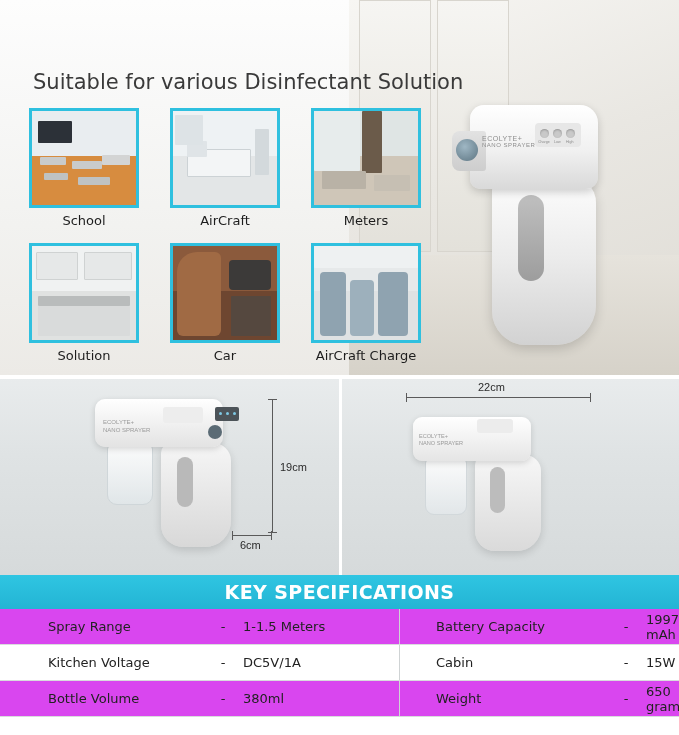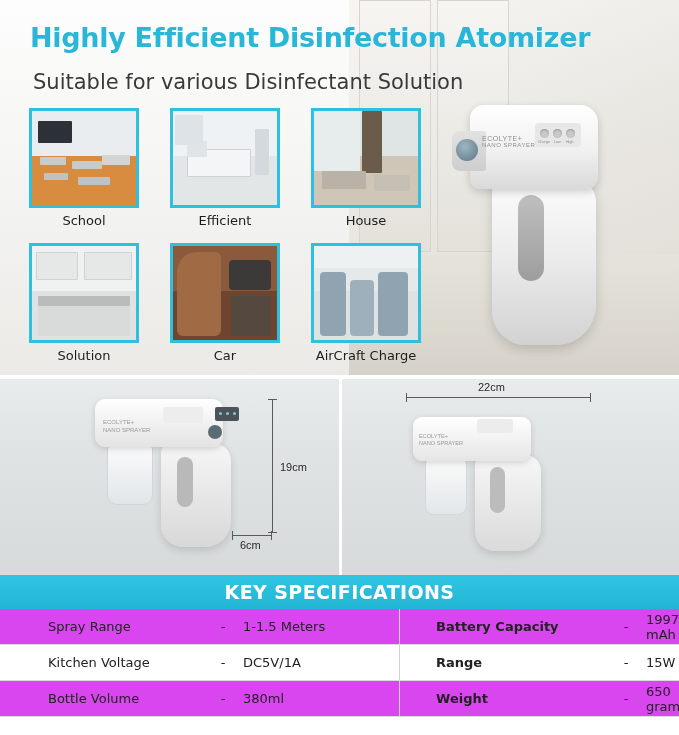--- a/index.html
+++ b/index.html
@@ -191,38 +191,37 @@
     table-layout:fixed;
   }
   table.spec td{
     height:33px;font-size:13px;color:#222;
     border-bottom:1px solid #d9dcdd;
     font-family:"DejaVu Sans", sans-serif;
   }
   td.k{padding-left:48px;}
   td.d{width:26px;text-align:center;color:#333;}
   td.v{padding-left:6px;}
-  td.k2{padding-left:36px;font-weight:bold;}
+  td.k2{padding-left:36px;}
   .col-sep{border-left:1px solid #cfd3d4;}
   .row-alt{background:#d946ef;}
   .row-norm{background:#ffffff;}
 </style>
 </head>
 <body>
 
 <div class="page">
 
   <div class="top-section">
     <div class="bg-room">
       <div class="win w1"></div>
       <div class="win w2"></div>
       <div class="floor"></div>
     </div>
 
-    <div class="headline">Highly Efficient Disinfection Atomizer</div>
     <div class="subhead">Suitable for various Disinfectant Solution</div>
 
     <div class="grid">
 
       <div class="cell c0">
         <div class="thumb">
           <div class="sc">
             <div class="sky" style="background:#e9edf0"></div>
             <div class="grd" style="background:#d78c3f"></div>
             <div class="bx" style="left:6px;top:10px;width:34px;height:22px;background:#2c3138"></div>
@@ -240,35 +239,35 @@
         <div class="thumb">
           <div class="sc">
             <div class="sky" style="background:#eef2f4"></div>
             <div class="grd" style="background:#e3e6e7"></div>
             <div class="bx" style="left:14px;top:38px;width:62px;height:26px;background:#f3f5f6;border:1px solid #ccd2d5"></div>
             <div class="bx" style="left:14px;top:30px;width:20px;height:16px;background:#dfe4e7"></div>
             <div class="bx" style="left:82px;top:18px;width:14px;height:46px;background:#d3d9dc"></div>
             <div class="bx" style="left:2px;top:4px;width:28px;height:30px;background:#dde3e6"></div>
           </div>
         </div>
-        <div class="cap">Efficient</div>
+        <div class="cap">AirCraft</div>
       </div>
 
       <div class="cell c2">
         <div class="thumb">
           <div class="sc">
             <div class="sky" style="background:#dfe5e4"></div>
             <div class="grd" style="background:#cfc6b8"></div>
             <div class="bx" style="left:0px;top:0px;width:46px;height:60px;background:#e7ecec"></div>
             <div class="bx" style="left:48px;top:0px;width:20px;height:62px;background:#6b5b4a"></div>
             <div class="bx" style="left:8px;top:60px;width:44px;height:18px;background:#b9b2a6"></div>
             <div class="bx" style="left:60px;top:64px;width:36px;height:16px;background:#c6bfb3"></div>
           </div>
         </div>
-        <div class="cap">House</div>
+        <div class="cap">Meters</div>
       </div>
 
       <div class="cell c3">
         <div class="thumb">
           <div class="sc">
             <div class="sky" style="background:#f0f2f2"></div>
             <div class="grd" style="background:#e0e2e1"></div>
             <div class="bx" style="left:4px;top:6px;width:40px;height:26px;background:#e6e8e8;border:1px solid #cfd2d2"></div>
             <div class="bx" style="left:52px;top:6px;width:46px;height:26px;background:#e6e8e8;border:1px solid #cfd2d2"></div>
             <div class="bx" style="left:6px;top:50px;width:92px;height:10px;background:#b9bcbc"></div>
@@ -380,21 +379,21 @@
         <td class="d">-</td>
         <td class="v" style="width:155px">1-1.5 Meters</td>
         <td class="k2 col-sep" style="width:175px">Battery Capacity</td>
         <td class="d">-</td>
         <td class="v">1997 mAh</td>
       </tr>
       <tr class="row-norm">
         <td class="k">Kitchen Voltage</td>
         <td class="d">-</td>
         <td class="v">DC5V/1A</td>
-        <td class="k2 col-sep">Range</td>
+        <td class="k2 col-sep">Cabin</td>
         <td class="d">-</td>
         <td class="v">15W</td>
       </tr>
       <tr class="row-alt">
         <td class="k">Bottle Volume</td>
         <td class="d">-</td>
         <td class="v">380ml</td>
         <td class="k2 col-sep">Weight</td>
         <td class="d">-</td>
         <td class="v">650 grams</td>

